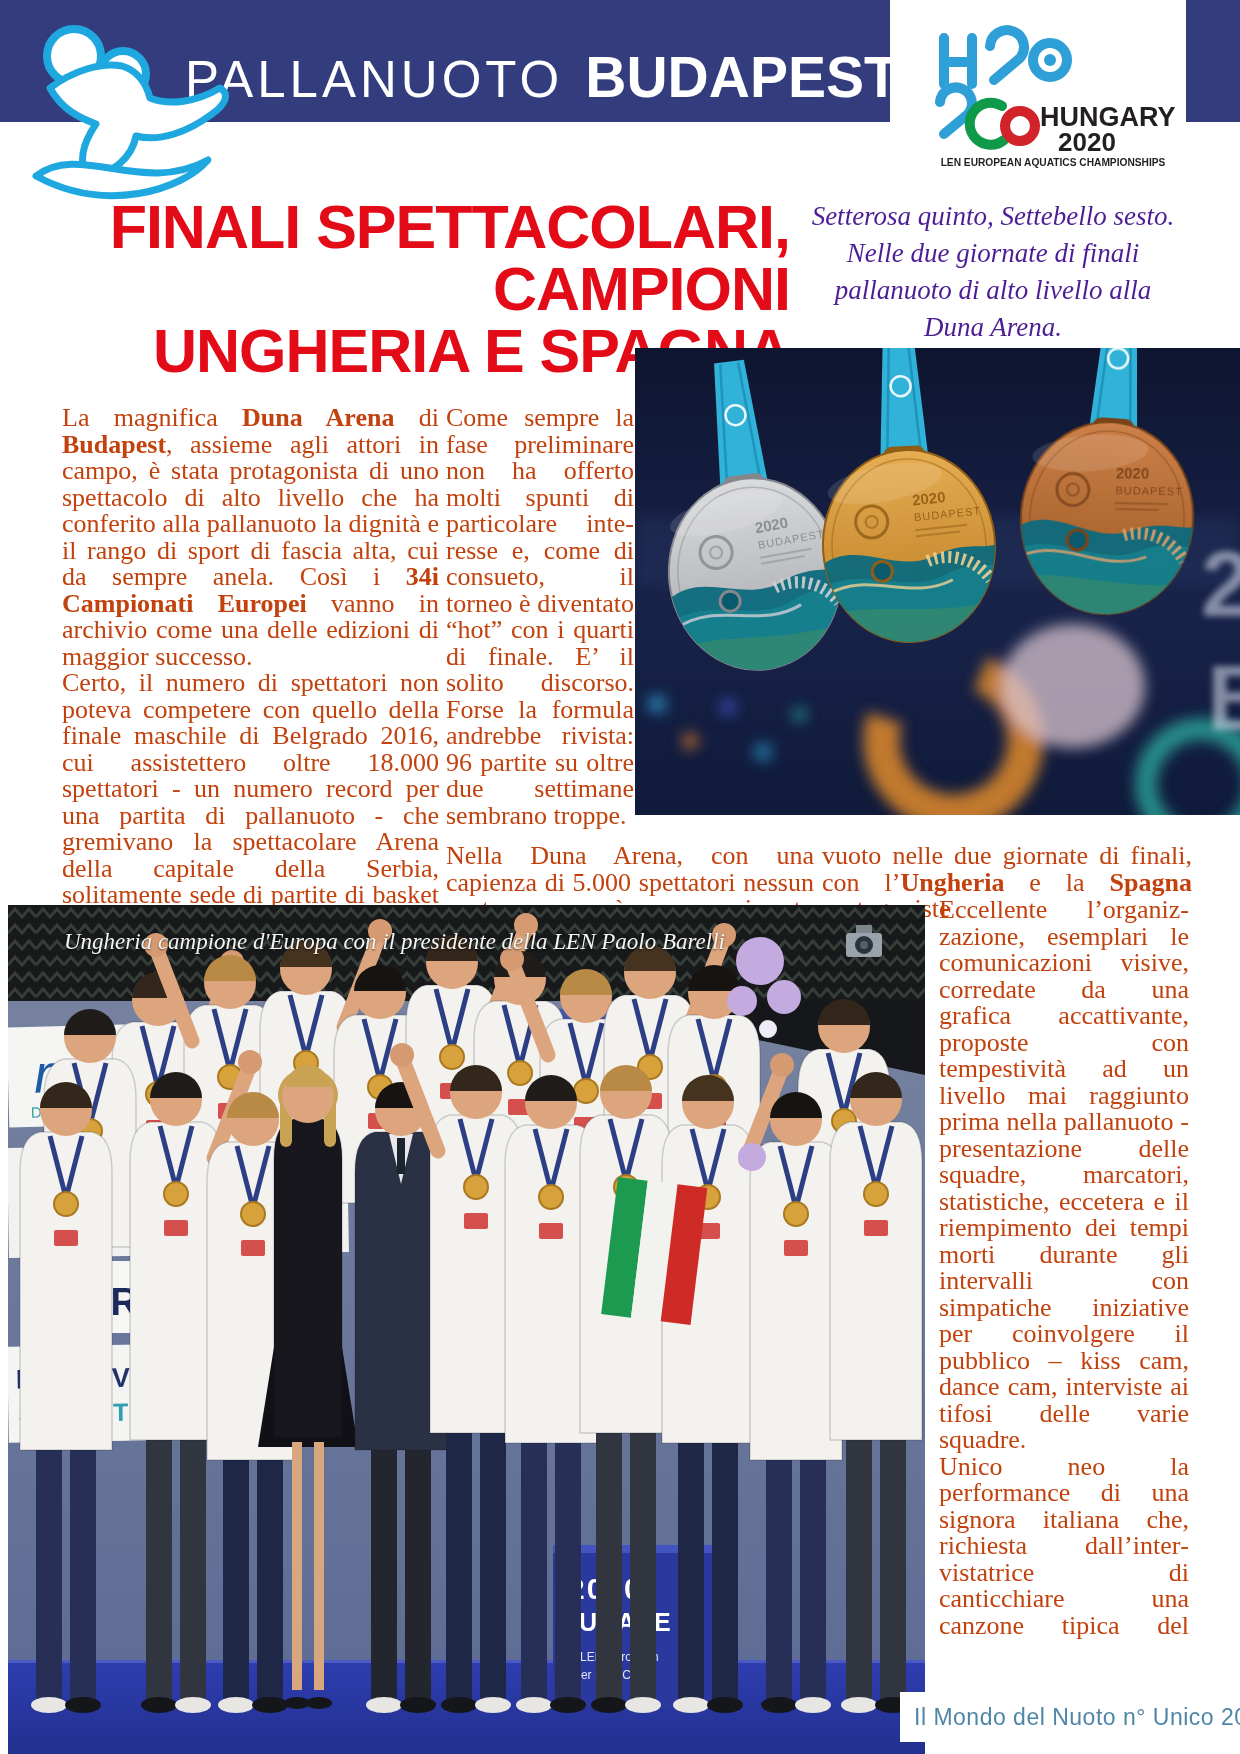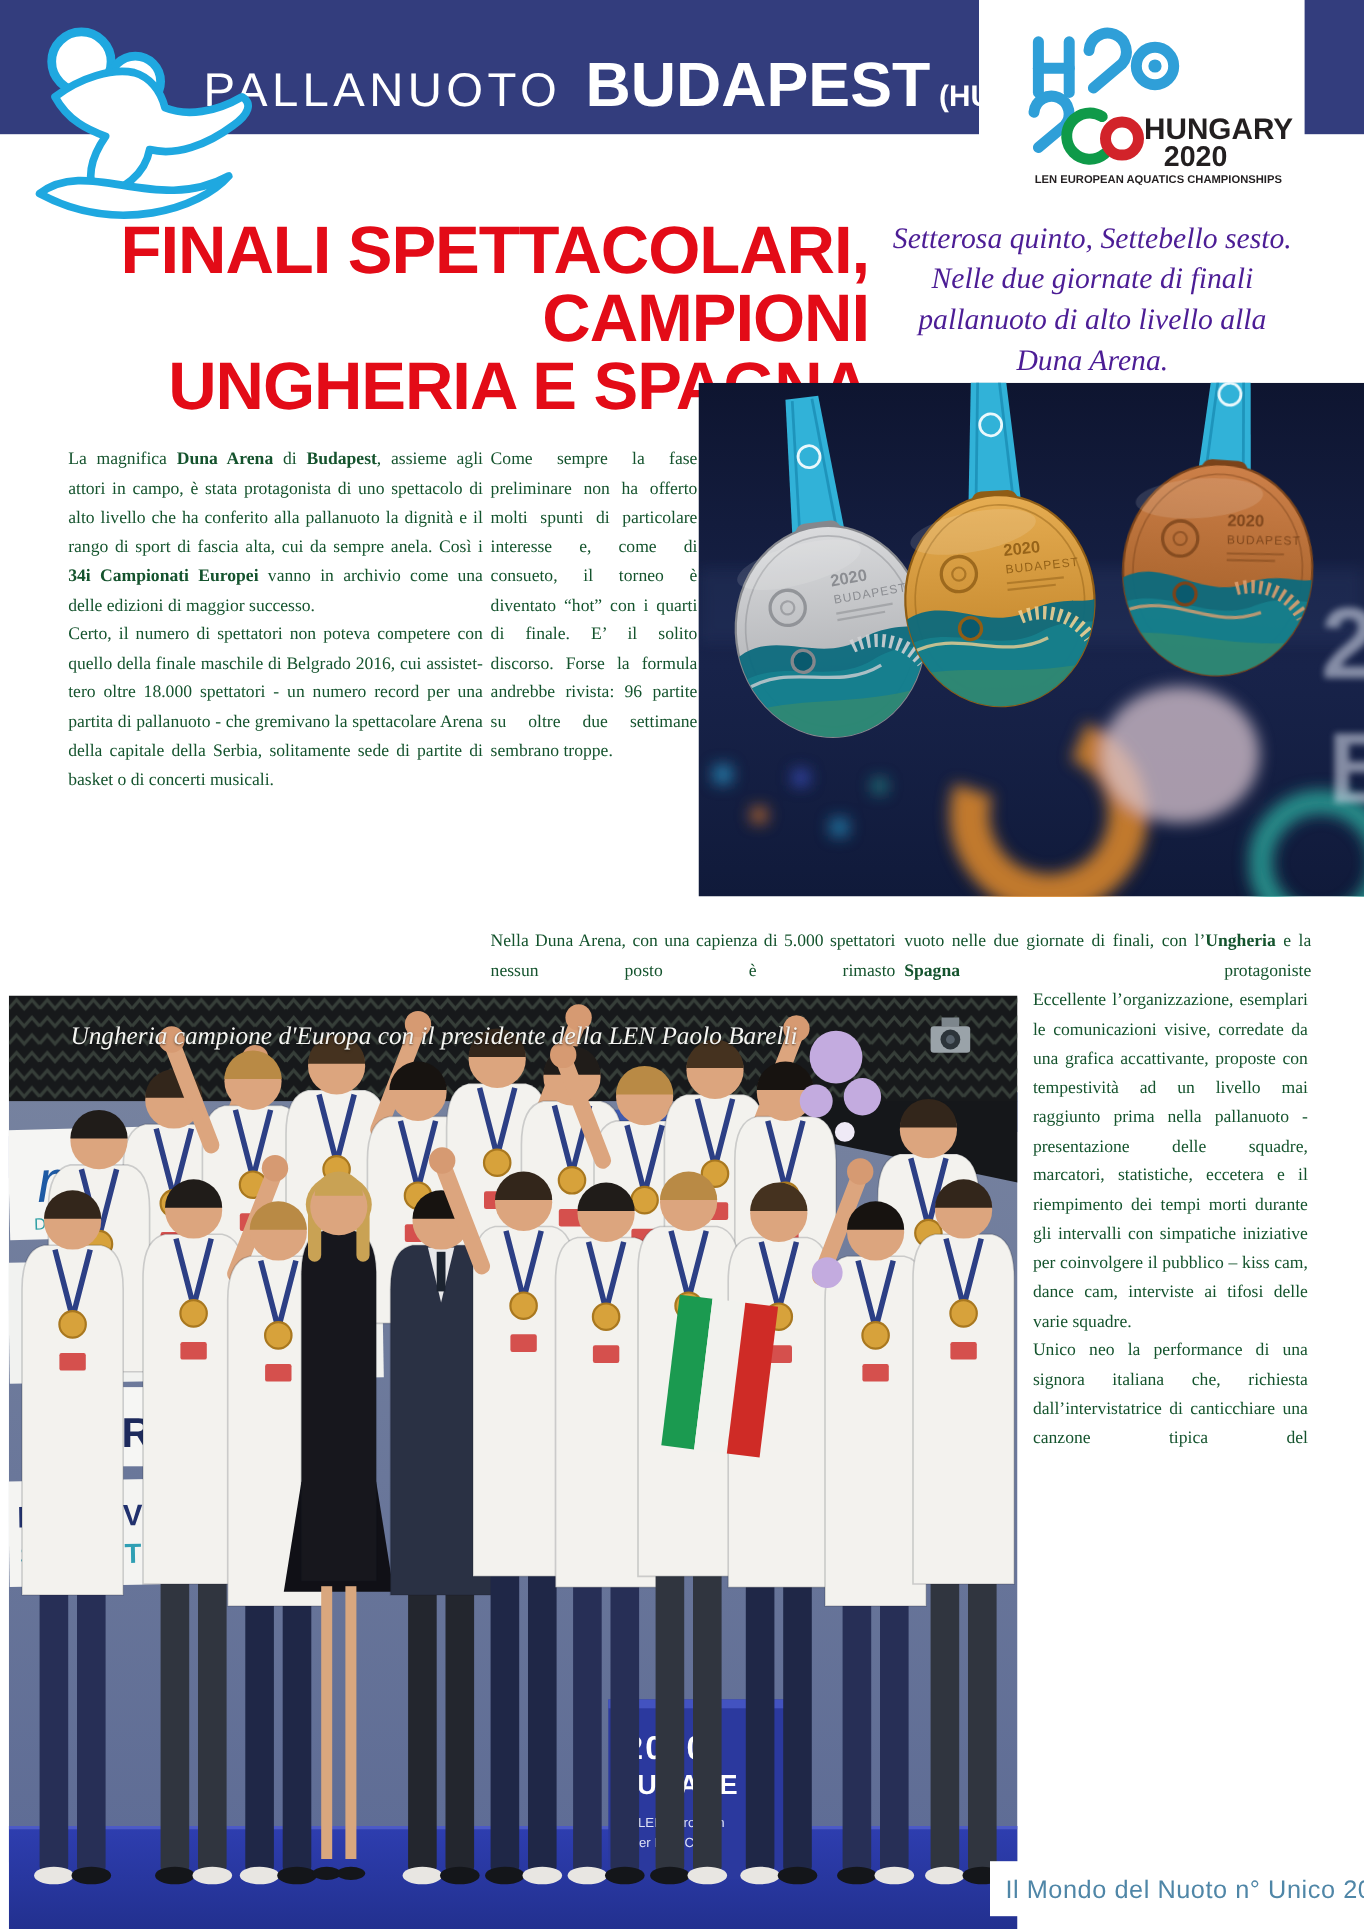--- a/index.html
+++ b/index.html
@@ -7,35 +7,35 @@
         font-family:"Liberation Serif",serif;margin:0 auto;}
   .abs{position:absolute;}
 
   
   .topbar{left:0;top:0;width:890px;height:122px;background:#333d7d;}
   .topbar-right{left:1186px;top:0;width:54px;height:122px;background:#333d7d;}
   .top-line{left:240px;top:12px;width:650px;text-align:center;color:#ffffff;
             font-family:"Liberation Sans",sans-serif;font-size:22px;letter-spacing:1.5px;font-weight:400;}
   .top-line sup{font-size:12px;vertical-align:super;}
   .brand-row{left:185px;top:44px;width:700px;color:#ffffff;font-family:"Liberation Sans",sans-serif;white-space:nowrap;}
-  .brand-row .brand{font-size:43px;letter-spacing:4px;font-weight:400;}
+  .brand-row .brand{font-size:51px;letter-spacing:4px;font-weight:400;}
   .brand-row .city{font-size:57px;font-weight:bold;margin-left:22px;letter-spacing:0;}
   .brand-row .country{font-size:27px;font-weight:bold;margin-left:8px;}
   .wp-logo{left:22px;top:18px;}
   .hu-logo{left:928px;top:22px;}
 
   
   .headline{left:70px;top:196px;width:720px;text-align:right;color:#e30b17;
             font-family:"Liberation Sans",sans-serif;font-weight:bold;font-size:61px;
             line-height:62px;letter-spacing:-1px;}
   .standfirst{left:778px;top:198px;width:430px;text-align:center;color:#4c1d95;
               font-style:italic;font-size:27px;line-height:37px;}
 
   
-  .bodytext{font-size:16px;line-height:26.5px;color:#14532d;text-align:justify;}
+  .bodytext{font-size:26px;line-height:26.5px;color:#c2410c;text-align:justify;}
   .bodytext p{margin:0;}
   .jlast{text-align-last:justify;}
   .col1{left:62px;top:405px;width:377px;}
   .col2{left:446px;top:405px;width:188px;}
   .bridge{left:446px;top:843px;width:368px;}
   .col3intro{left:822px;top:843px;width:370px;}
   .col3{left:939px;top:897px;width:250px;}
 
   
   .medals{left:635px;top:348px;width:605px;height:467px;}

